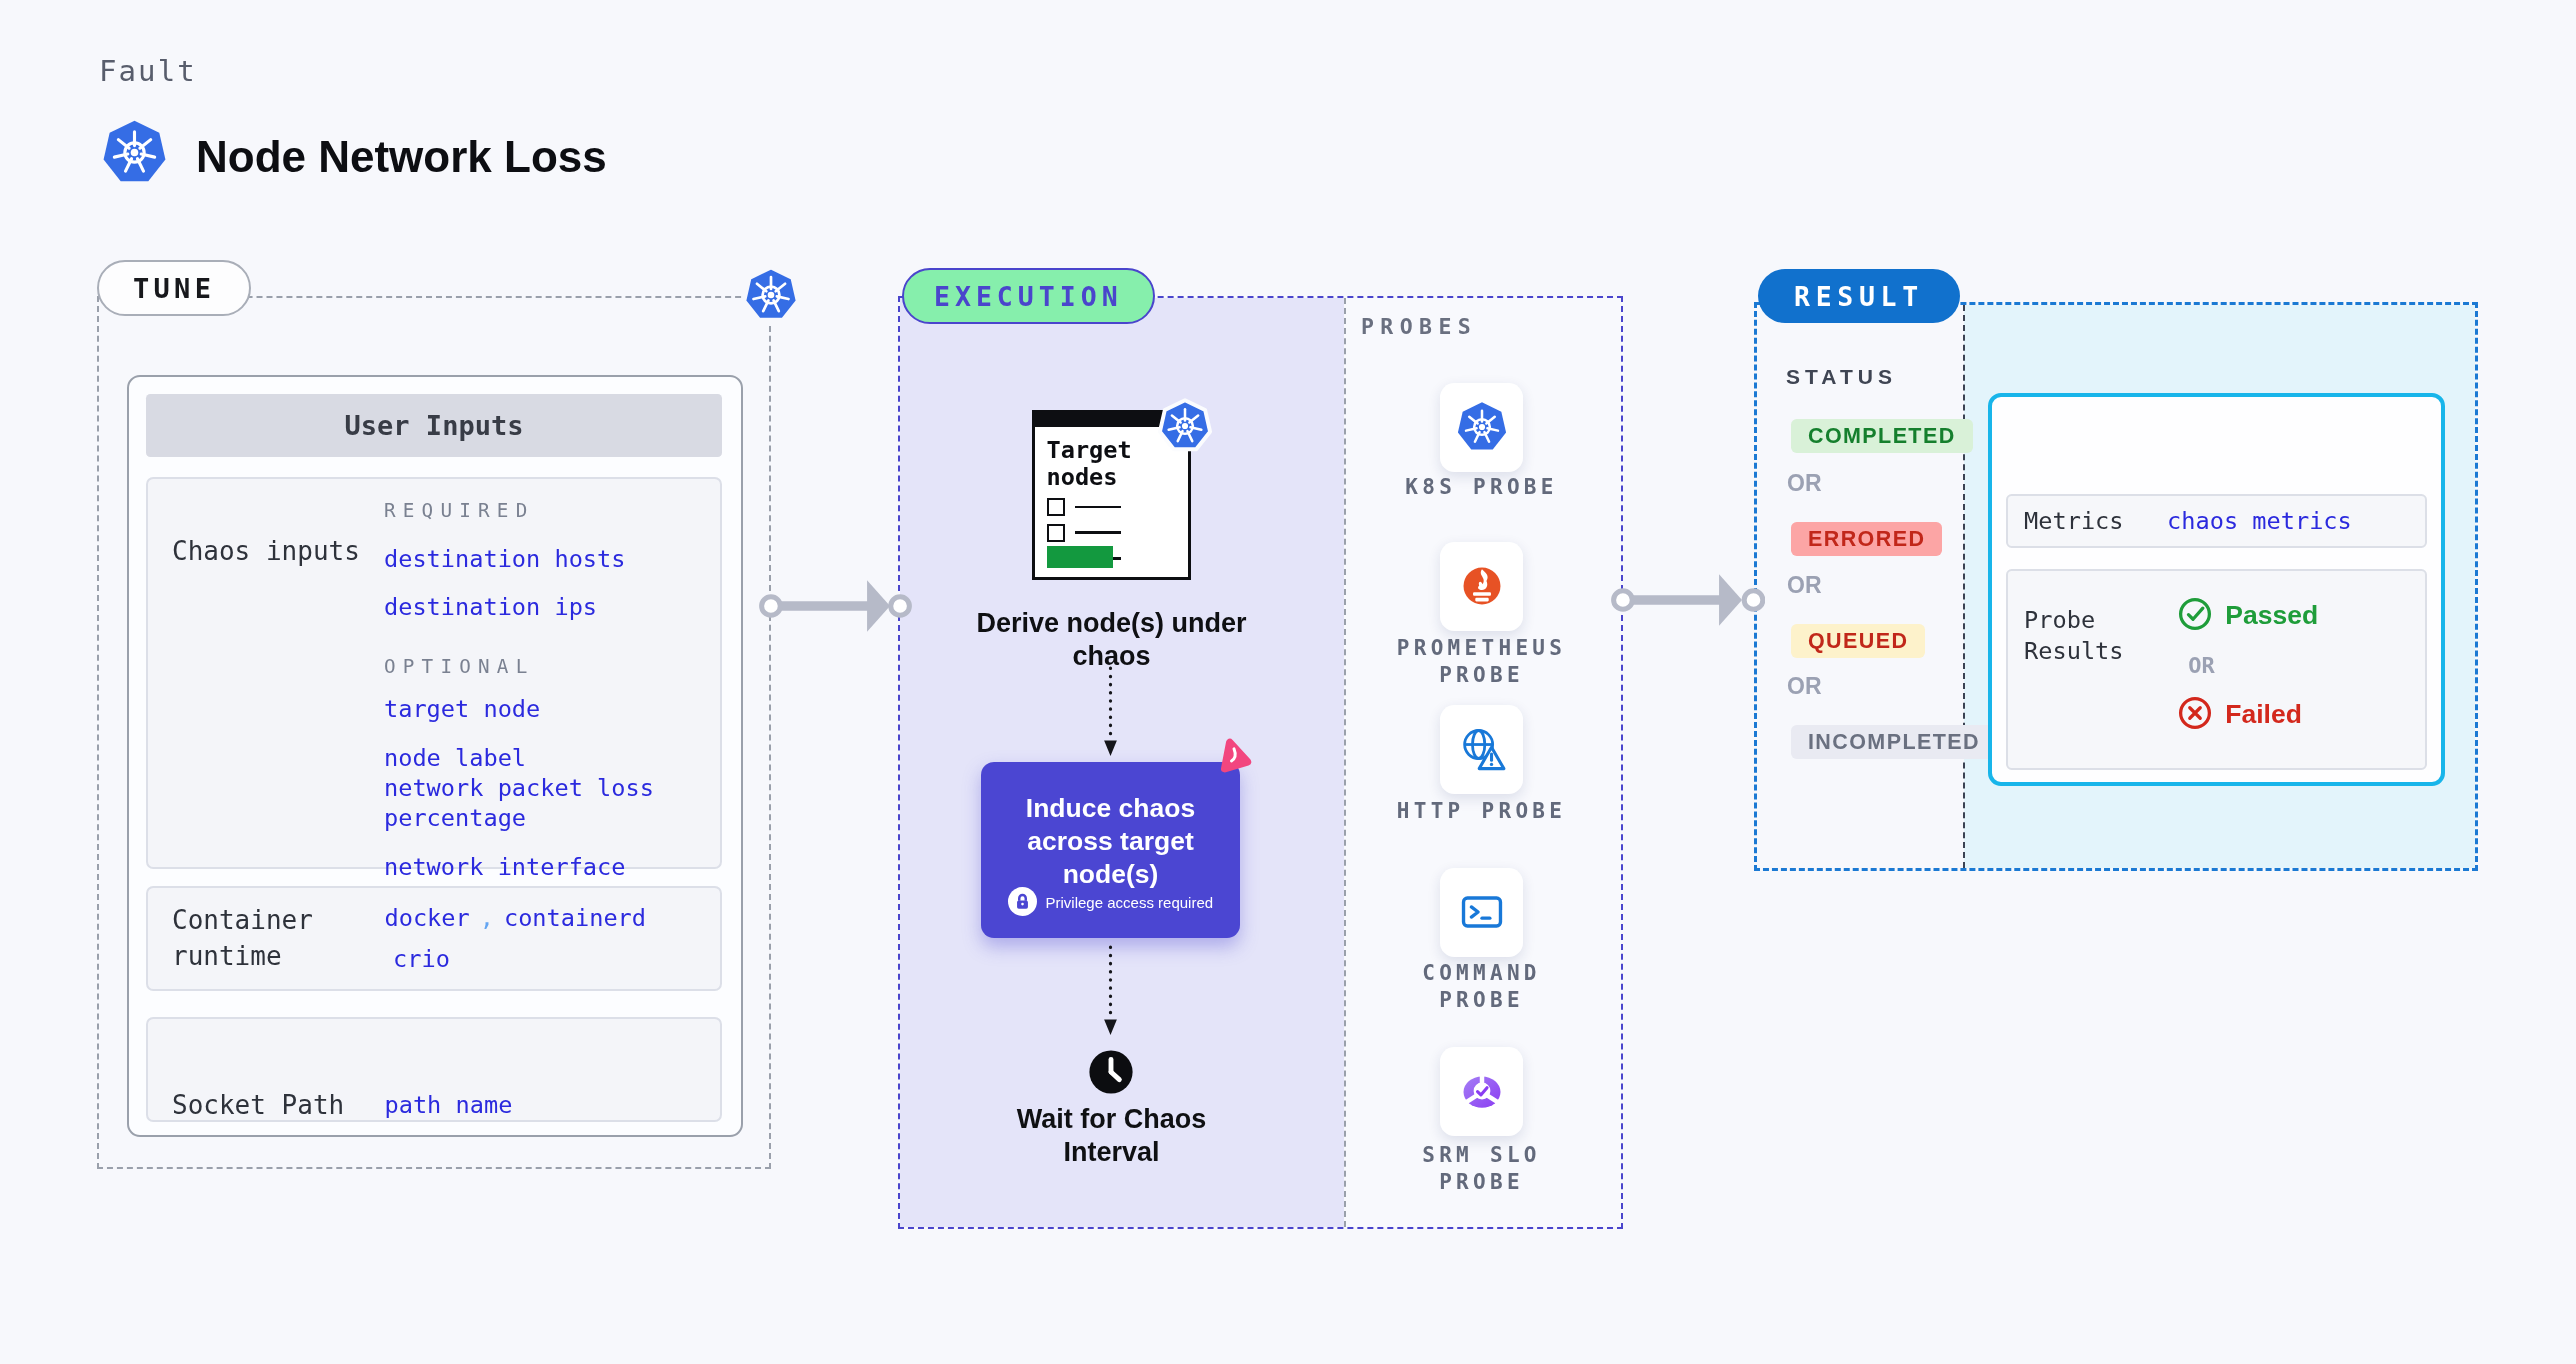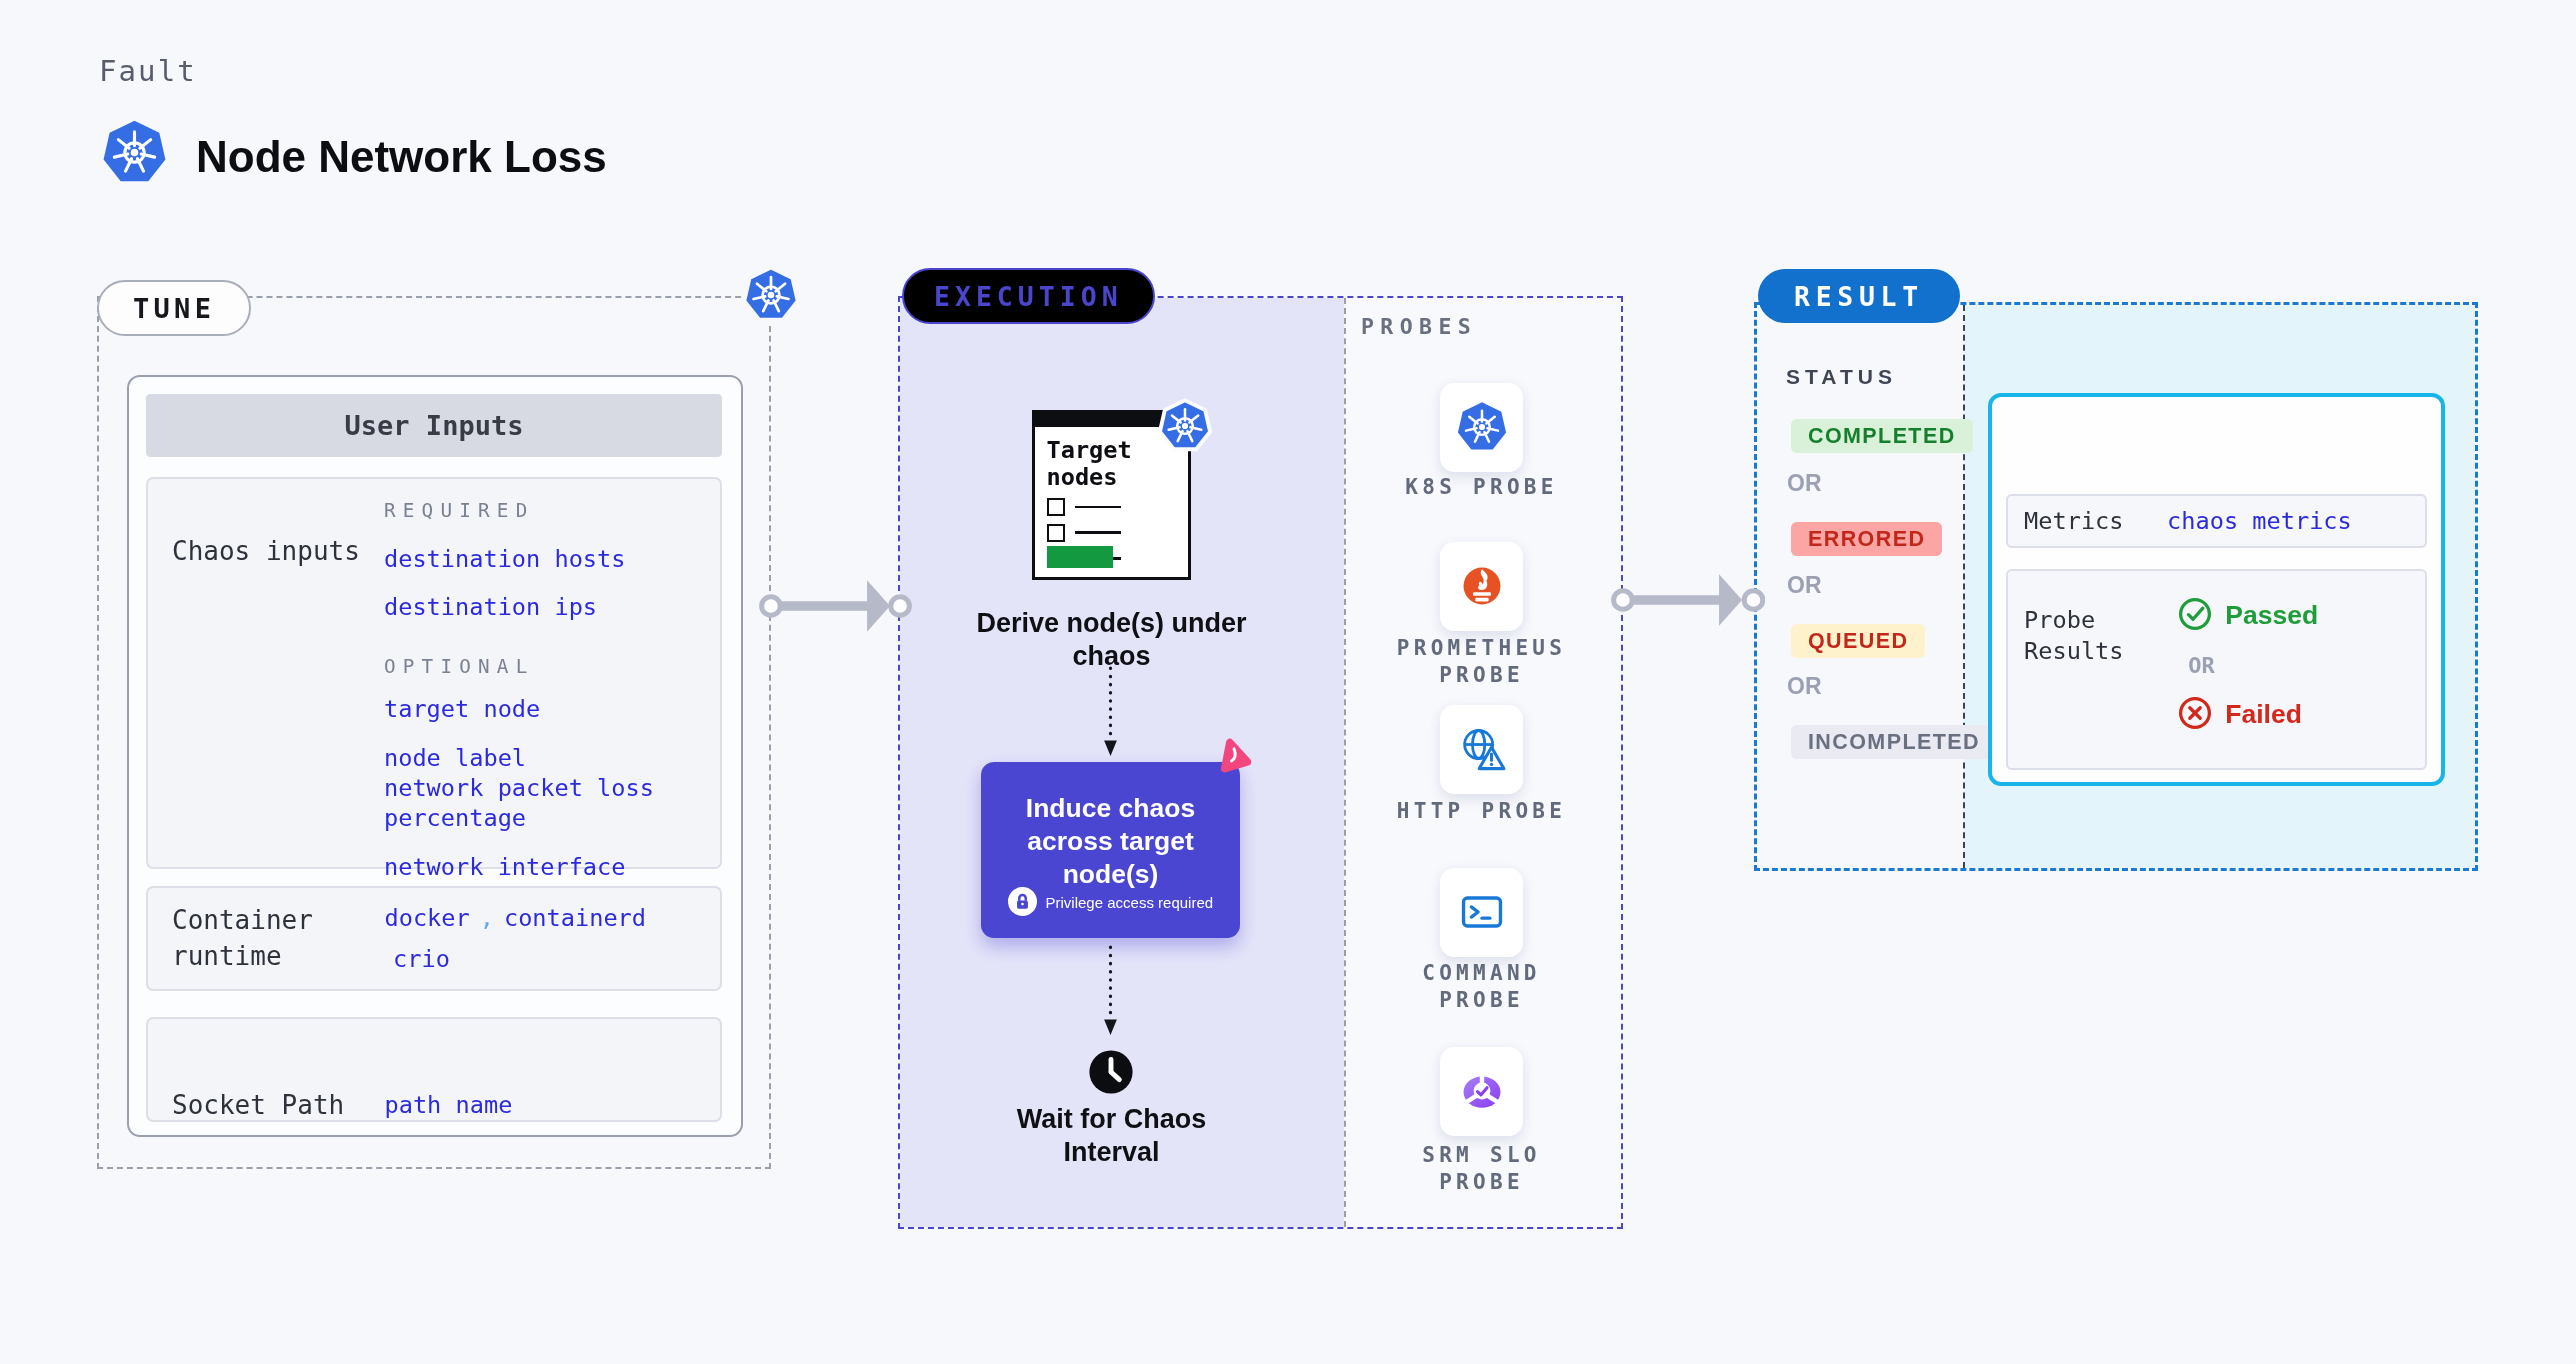--- a/index.html
+++ b/index.html
@@ -10,23 +10,23 @@
   .sans { font-family:"Liberation Sans", sans-serif; }
   .abs { position:absolute; }
 
   
   .kicker { left:99px; top:54px; font-size:29px; letter-spacing:2.1px; color:#585d6c; }
   .page-title { left:196px; top:122px; height:69px; line-height:69px; font-size:44px; font-weight:bold; color:#0d0e12; }
 
   
   .pill { display:flex; align-items:center; justify-content:center; border-radius:31.5px; z-index:6;
           font-weight:bold; font-family:"DejaVu Sans Mono", monospace; }
-  .pill-tune   { left:97px; top:280px; height:56px; padding:0 34px; background:#fdfdfe; border:2.9px solid #a9aeb8;
+  .pill-tune   { left:97px; top:260px; height:56px; padding:0 34px; background:#fdfdfe; border:2.9px solid #a9aeb8;
                  font-size:27px; letter-spacing:4.3px; color:#17181c; }
-  .pill-exec   { left:902px; top:268px; height:56px; padding:0 30px; background:#000000; border:2.9px solid #4a45cc;
+  .pill-exec   { left:902px; top:268px; height:56px; padding:0 30px; background:#86efac; border:2.9px solid #4a45cc;
                  font-size:26.5px; letter-spacing:5px; color:#4a45cc; }
   .pill-result { left:1758px; top:269px; height:54px; padding:0 36px; background:#1171cd;
                  font-size:26.5px; letter-spacing:5.7px; color:#ffffff; }
 
   
   .tune-box { left:97px; top:296px; width:674px; height:873px; border:2.9px dashed #9aa0ab; z-index:1; }
   .ui-card  { left:127px; top:375px; width:616px; height:762px; background:#fcfdff; border:2.9px solid #9aa0ab;
               border-radius:13px; z-index:2; }
   .ui-header{ position:absolute; left:17px; top:17px; width:576px; height:63px; background:#d8dae3; border-radius:4.3px;
               display:flex; align-items:center; justify-content:center; font-size:27px; font-weight:bold; color:#383c46; }

